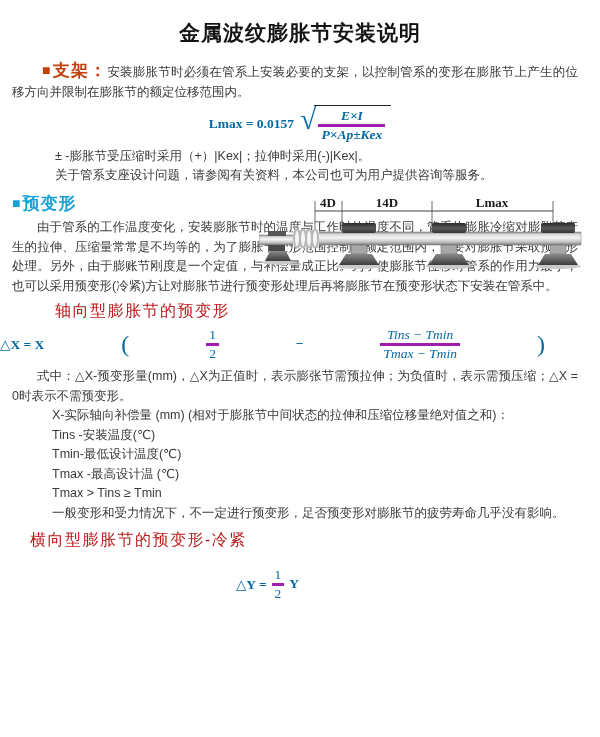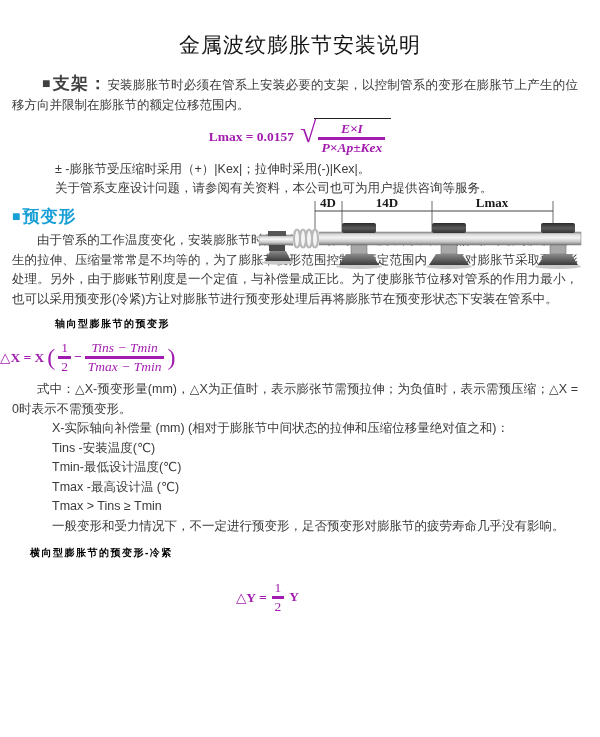--- a/index.html
+++ b/index.html
@@ -1,45 +1,45 @@
 <!DOCTYPE html>
 <html><head>
 <meta charset="utf-8">
 <style>
   html,body{margin:0;padding:0;background:#fff;}
   .page{
     position:relative;width:600px;height:737px;background:#ffffff;overflow:hidden;
     font-family:"Liberation Sans","DejaVu Sans",sans-serif;color:#3a3a3a;
   }
-  .title{margin:16px;padding:15px 0 0;text-align:center;font-size:21px;line-height:27px;
-    font-weight:normal;color:#141414;letter-spacing:1px;}
+  .title{margin:4px;padding:15px 0 0;text-align:center;font-size:21px;line-height:27px;
+    font-weight:bold;color:#141414;letter-spacing:1px;}
   .para{font-size:12.5px;line-height:19.5px;margin:0 22px 0 12px;text-align:justify;}
   .p-intro{margin-top:15px;text-indent:30px;}
   .indent{text-indent:2em;}
-  .sec-h{color:#404040;font-size:17px;font-weight:bold;letter-spacing:1px;}
+  .sec-h{color:#c2410c;font-size:17px;font-weight:bold;letter-spacing:1px;}
   .sq{font-size:14px;margin-right:1px;position:relative;top:-1px;}
   .sec2-h{margin:8px 0 3px 12px;color:#189fd5;font-size:17px;line-height:22px;
     font-weight:bold;letter-spacing:1px;}
-  .subhead{color:#000000;font-size:10px;font-weight:bold;letter-spacing:1.5px;line-height:20px;}
+  .subhead{color:#b91c1c;font-size:16px;font-weight:normal;letter-spacing:1.5px;line-height:20px;}
   .sh-axial{margin:5px 0 3px 55px;}
   .sh-lateral{margin:7px 0 18px 30px;}
   
-  .formula{font-family:"Liberation Serif","DejaVu Serif",serif;font-size:13.5px;color:#a21caf;
+  .formula{font-family:"Liberation Serif","DejaVu Serif",serif;font-size:13.5px;color:#0369a1;
     text-align:center;}
   .f-bold{font-weight:bold;}
   .f-lmax{margin:5px 0 6px;height:34px;display:flex;align-items:center;justify-content:center;gap:6px;}
   .sqrt{display:inline-flex;align-items:flex-start;}
   .rt{font-size:30px;line-height:28px;font-weight:normal;}
   .radicand{display:inline-block;border-top:1.5px solid #222;padding:2px 6px 0 4px;margin-left:-2px;font-weight:bold;}
   .frac{display:inline-block;vertical-align:middle;text-align:center;line-height:1.15;}
   .frac .fn{display:block;padding:0 3px;}
   .frac .fd{display:block;border-top:3px solid #a21caf;padding:0 3px;}
   .it{font-style:italic;}
   .paren{font-size:24px;font-weight:normal;vertical-align:middle;line-height:1;}
-  .f-dx{margin:4px 55px 4px 0;height:38px;display:flex;align-items:center;justify-content:flex-start;gap:3px;}
+  .f-dx{margin:4px 55px 4px 0;height:38px;display:flex;align-items:center;justify-content:space-between;gap:3px;}
   .f-dy{margin:9px 65px 4px 0;height:32px;display:flex;align-items:center;justify-content:center;gap:5px;}
   
   .def{font-size:12.5px;line-height:19px;margin-left:35px;}
   .def.sub{padding-left:22px;}
   .note-ind{font-size:12.5px;line-height:19px;margin-left:55px;}
   .aitem{font-size:12.5px;line-height:19.5px;margin-left:52px;}
   .a-note{margin-left:52px;}
   
   .diagram{position:absolute;left:259px;top:191px;width:352px;height:97px;}
 </style>

